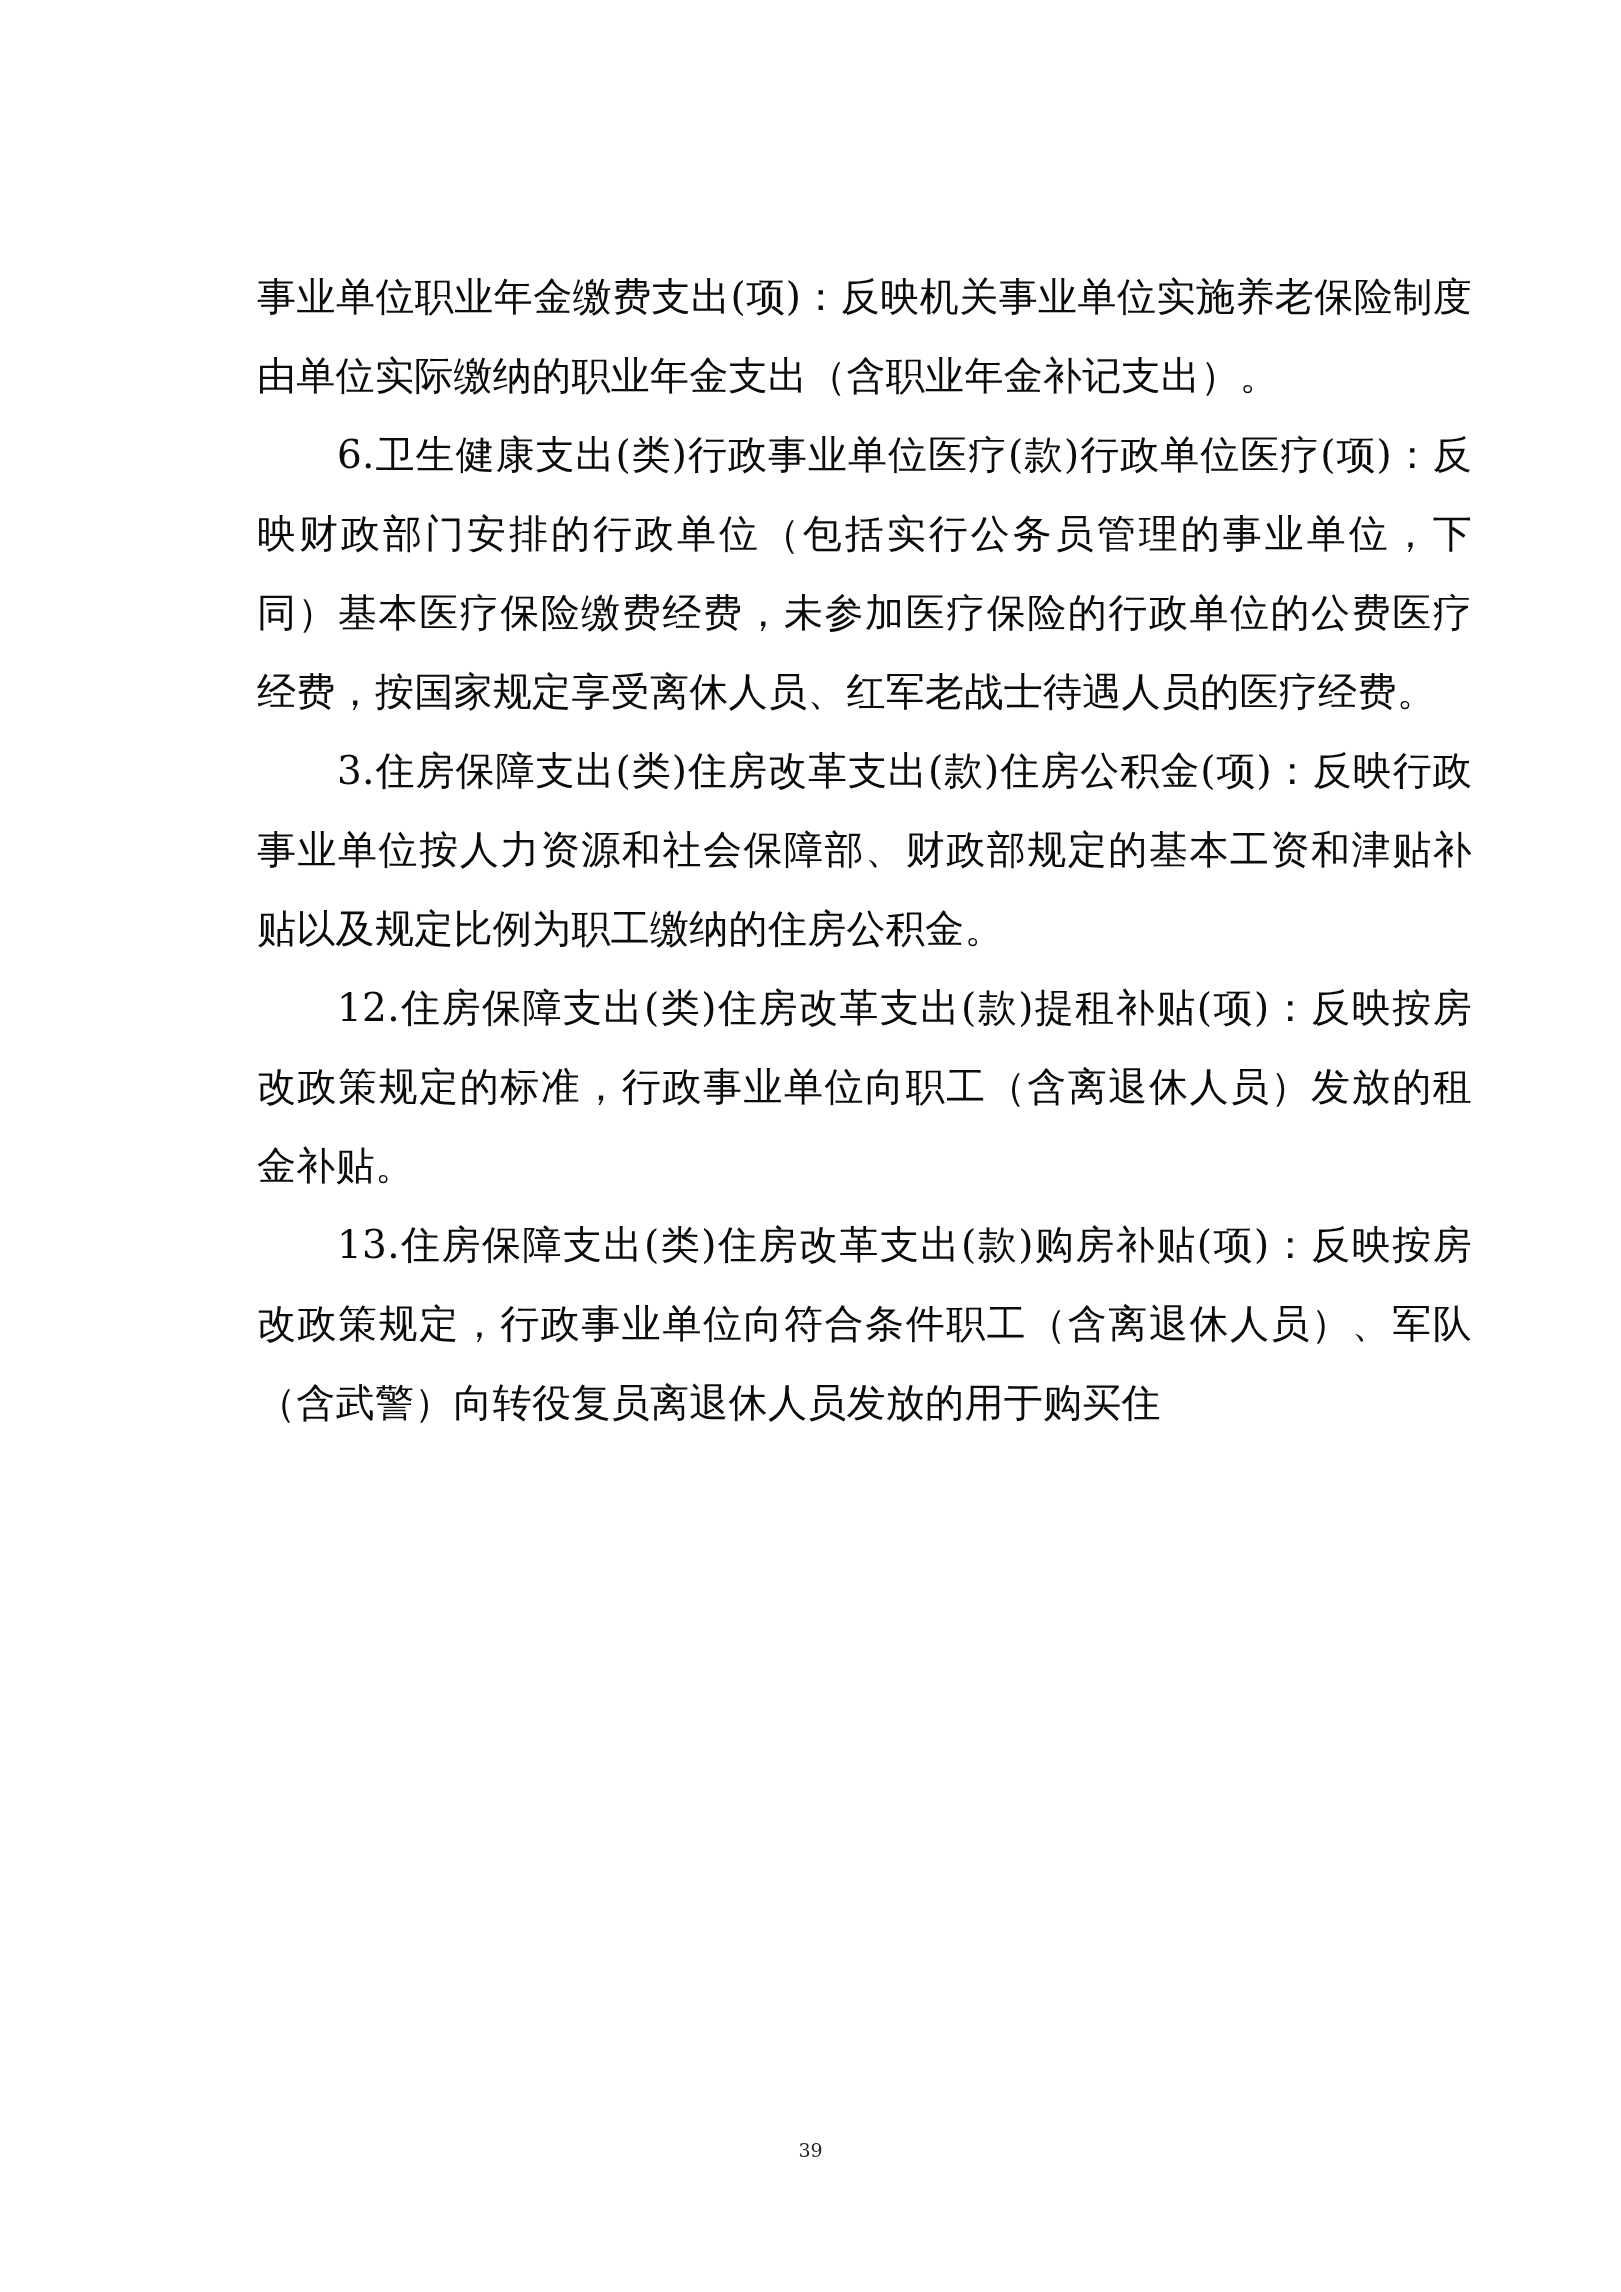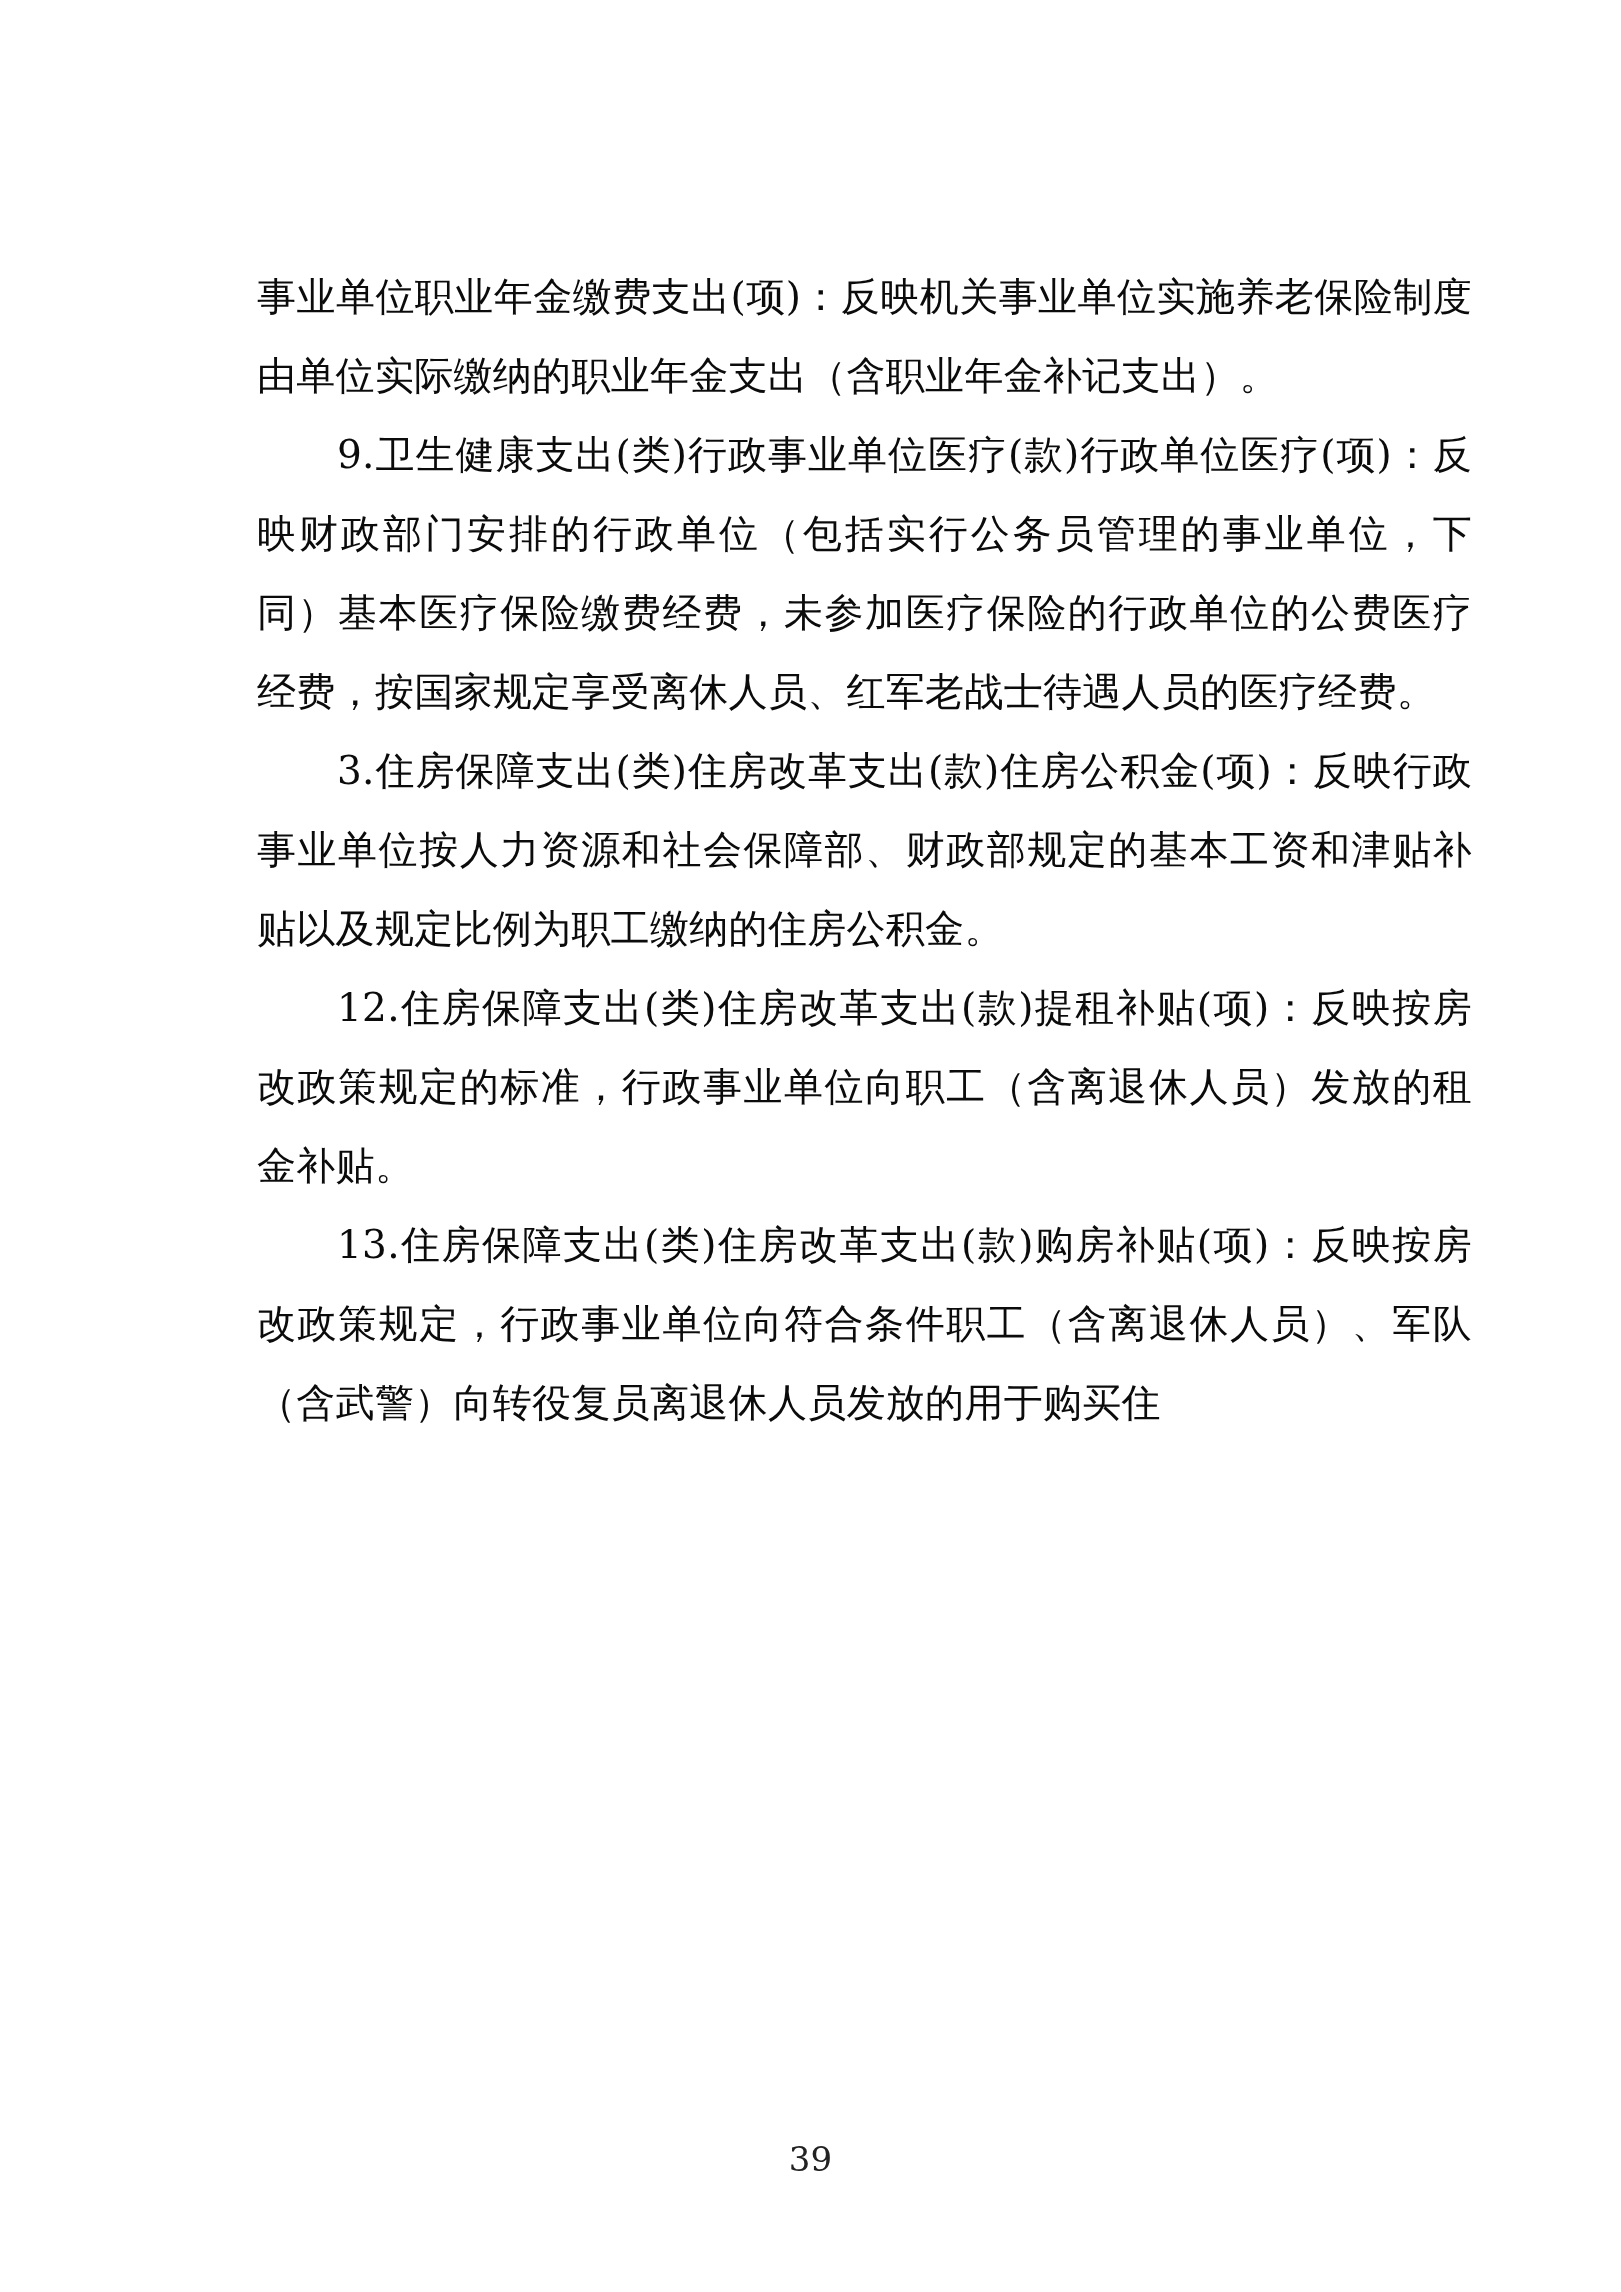--- a/index.html
+++ b/index.html
@@ -35,33 +35,33 @@
   }
   .indent {
     text-indent: 80px;
   }
   .pagenum {
     position: absolute;
     left: 0;
     right: 0;
     top: 2139px;
     text-align: center;
-    font-size: 34px;
+    font-size: 19px;
     font-family: "DejaVu Serif", "Liberation Serif", serif;
     color: #222;
   }
 </style>
 </head>
 <body>
 
 <div class="page">
 
   <div class="content">
     <p class="para">事业单位职业年金缴费支出(项)：反映机关事业单位实施养老保险制度由单位实际缴纳的职业年金支出（含职业年金补记支出）。</p>
-    <p class="para indent">9.卫生健康支出(类)行政事业单位医疗(款)行政单位医疗(项)：反映财政部门安排的行政单位（包括实行公务员管理的事业单位，下同）基本医疗保险缴费经费，未参加医疗保险的行政单位的公费医疗经费，按国家规定享受离休人员、红军老战士待遇人员的医疗经费。</p>
+    <p class="para indent">6.卫生健康支出(类)行政事业单位医疗(款)行政单位医疗(项)：反映财政部门安排的行政单位（包括实行公务员管理的事业单位，下同）基本医疗保险缴费经费，未参加医疗保险的行政单位的公费医疗经费，按国家规定享受离休人员、红军老战士待遇人员的医疗经费。</p>
     <p class="para indent">3.住房保障支出(类)住房改革支出(款)住房公积金(项)：反映行政事业单位按人力资源和社会保障部、财政部规定的基本工资和津贴补贴以及规定比例为职工缴纳的住房公积金。</p>
     <p class="para indent">12.住房保障支出(类)住房改革支出(款)提租补贴(项)：反映按房改政策规定的标准，行政事业单位向职工（含离退休人员）发放的租金补贴。</p>
     <p class="para indent">13.住房保障支出(类)住房改革支出(款)购房补贴(项)：反映按房改政策规定，行政事业单位向符合条件职工（含离退休人员）、军队（含武警）向转役复员离退休人员发放的用于购买住</p>
   </div>
 
   <div class="pagenum">39</div>
 
 </div>
 
 

